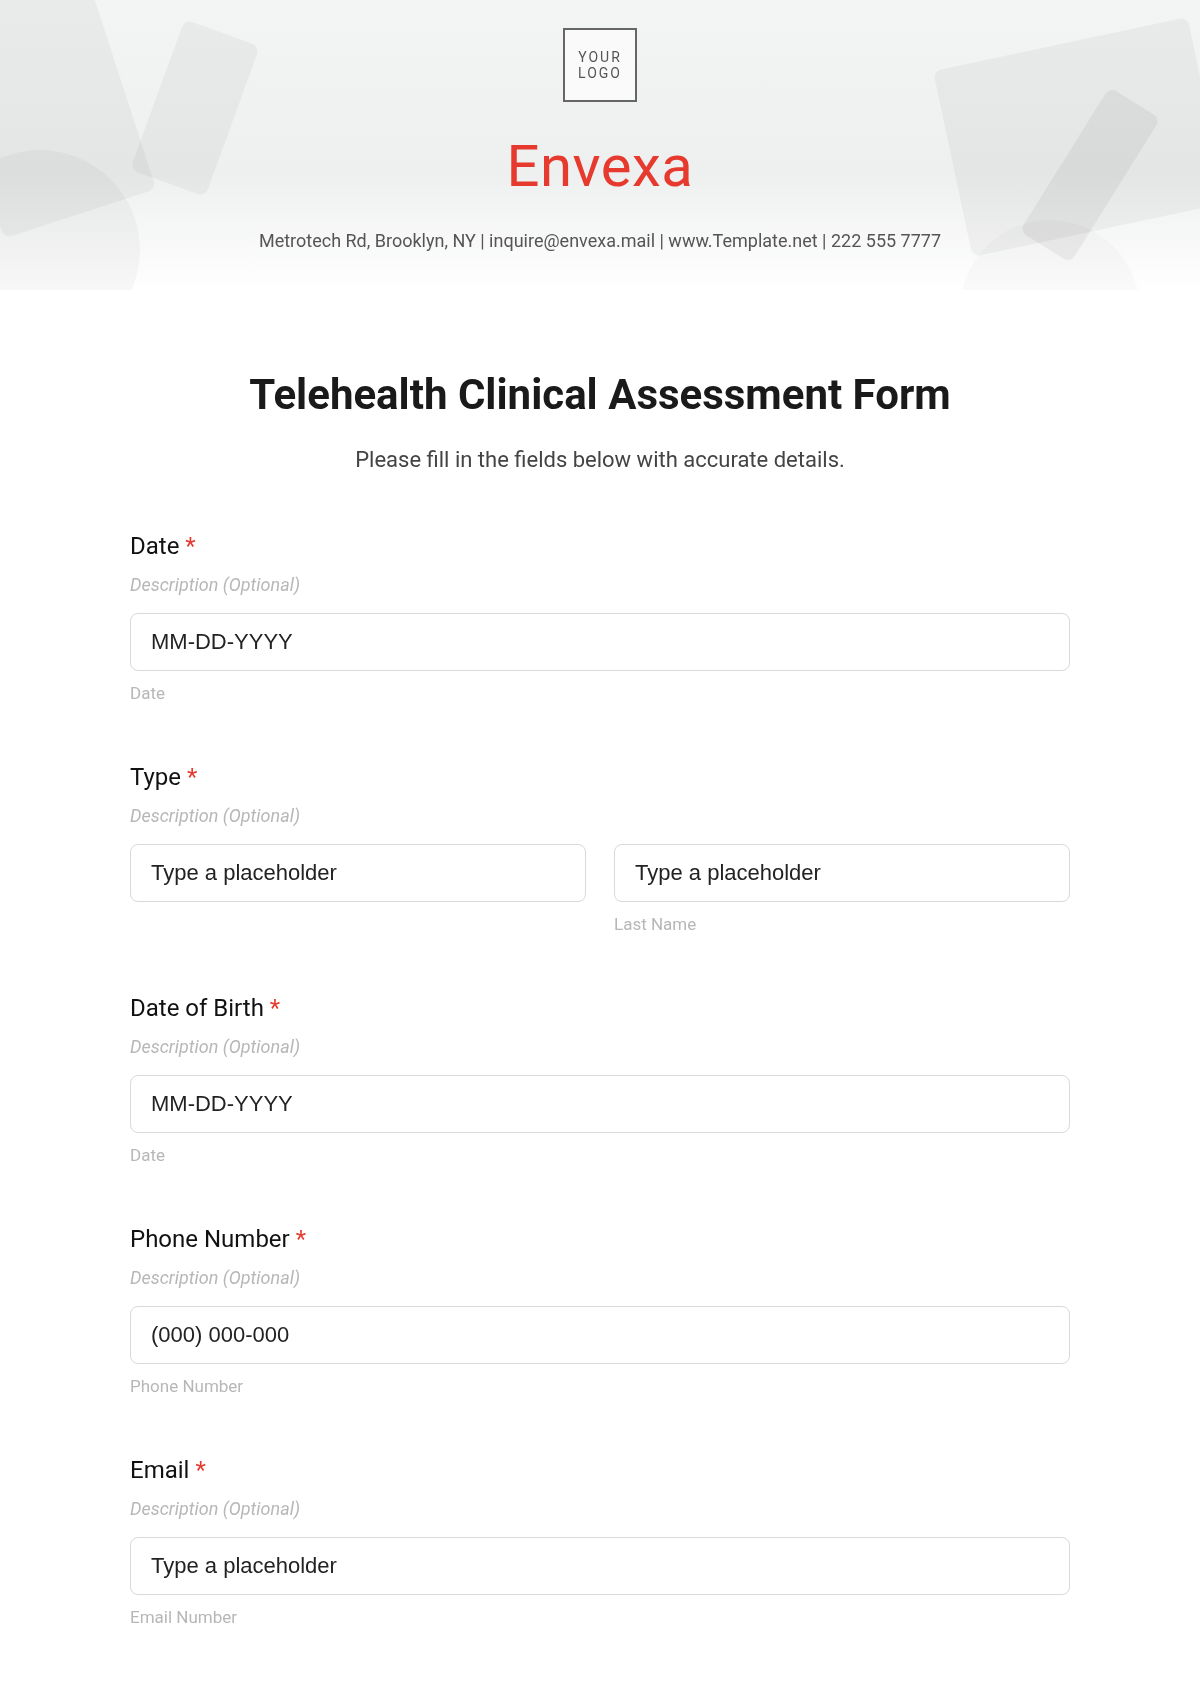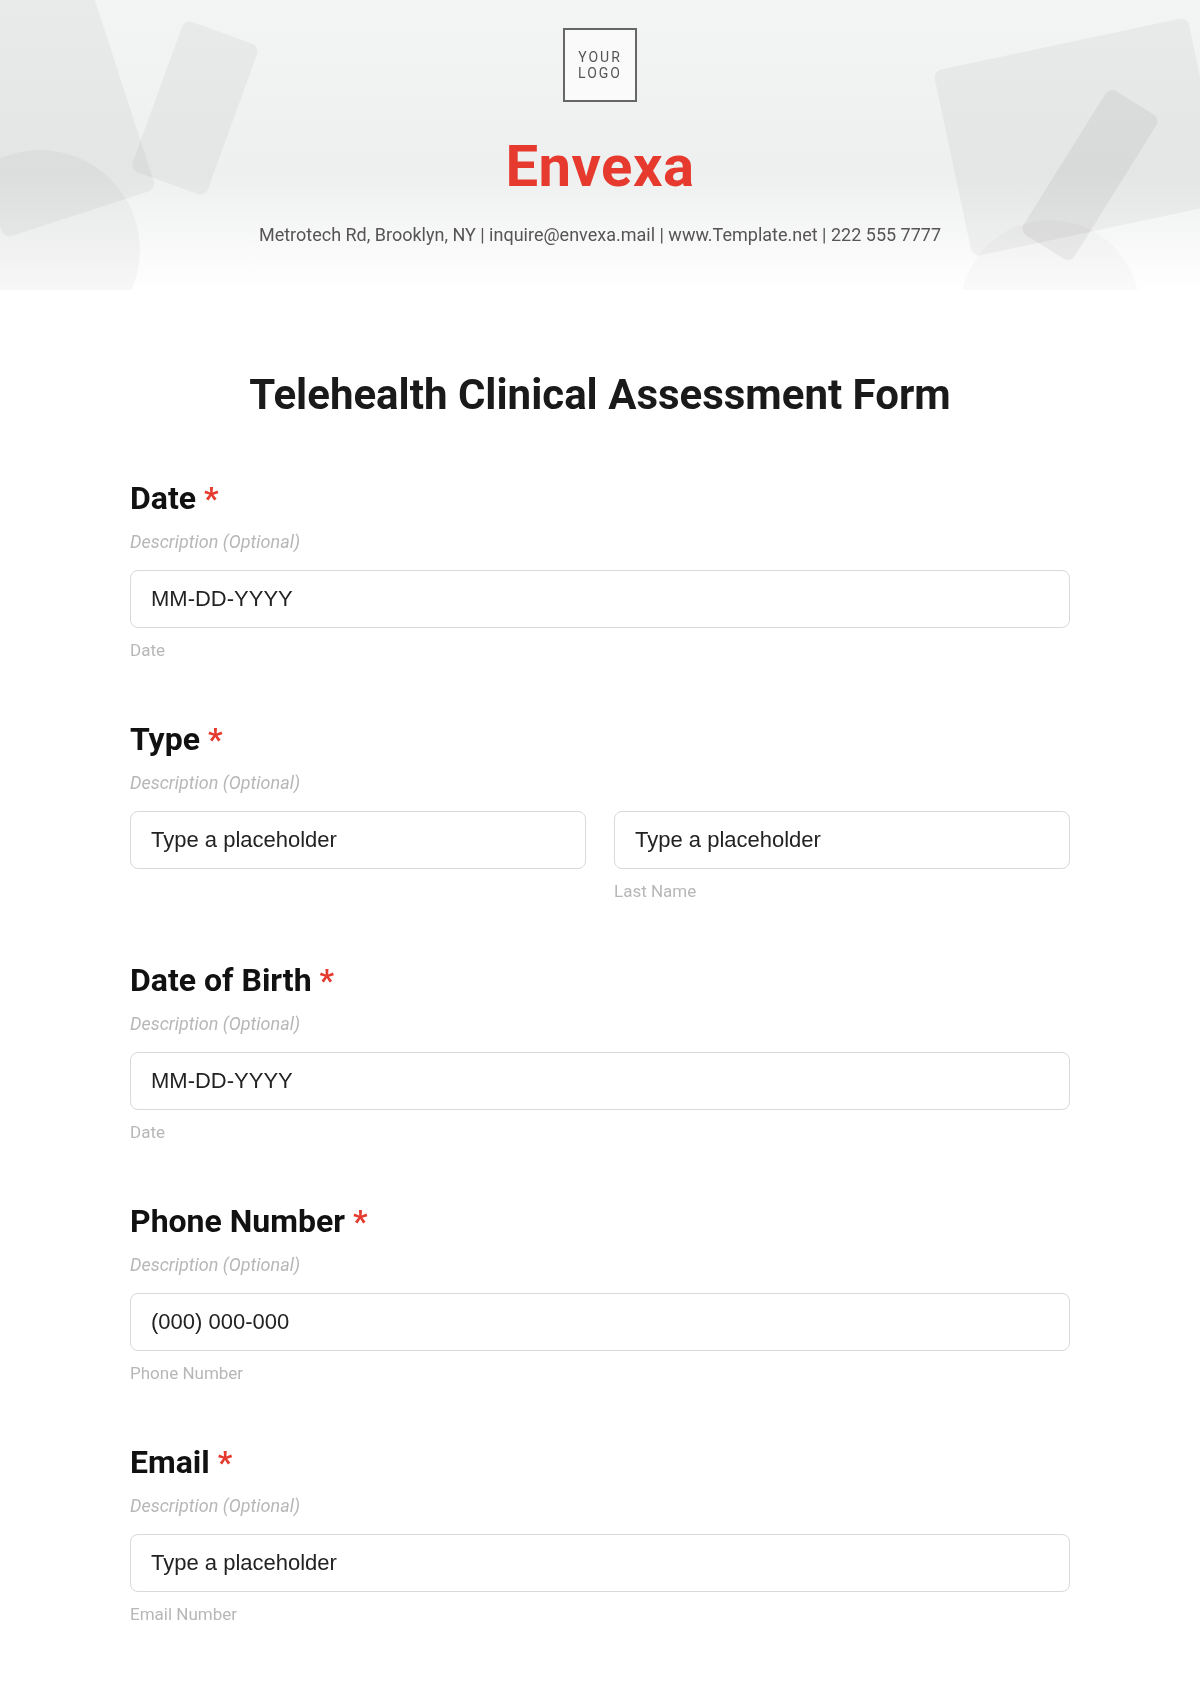--- a/index.html
+++ b/index.html
@@ -20,30 +20,30 @@
   .deco.e { width: 60px; height: 170px; top: 90px; right: 80px; transform: rotate(32deg); background: rgba(0,0,0,0.05); }
   .deco.f { width: 180px; height: 180px; border-radius: 50%; top: 220px; right: 60px; background: rgba(0,0,0,0.02); }
   .header-inner { position: relative; text-align: center; padding-top: 28px; }
   .logo-box {
     display: inline-flex; align-items: center; justify-content: center;
     width: 74px; height: 74px; border: 2px solid #666; background: #fafafa;
     font-size: 14px; line-height: 1.15; color: #555; letter-spacing: 2px;
   }
   .brand {
     margin-top: 30px;
-    font-size: 58px; font-weight: 700; color: #e63a2e; letter-spacing: 0.5px;
+    font-size: 58px; font-weight: 400; color: #e63a2e; letter-spacing: 0.5px;
   }
   .contact {
-    margin-top: 24px; font-size: 18px; color: #555;
+    margin-top: 30px; font-size: 18px; color: #555;
   }
   .main { padding: 80px 130px 60px; }
   .title { font-size: 42px; font-weight: 700; text-align: center; color: #1a1a1a; }
   .subtitle { margin-top: 28px; text-align: center; font-size: 22px; color: #444; }
   .field { margin-top: 60px; }
-  .field-label { font-size: 32px; font-weight: 700; color: #111; }
+  .field-label { font-size: 24px; font-weight: 400; color: #111; }
   .req { color: #e63a2e; }
   .field-desc { margin-top: 14px; font-size: 18px; font-style: italic; color: #b7b7b7; }
   .input {
     width: 100%; margin-top: 18px; height: 58px;
     border: 1px solid #d9d9d9; border-radius: 8px;
     padding: 0 20px; font-size: 22px; color: #222;
     font-family: Liberation Sans, sans-serif;
   }
   .input::placeholder { color: #222; }
   .field-sub { margin-top: 12px; font-size: 17px; color: #b7b7b7; }
@@ -66,20 +66,21 @@
       <span style="white-space:pre-line;">YOUR
 LOGO</span>
     </div>
     <div class="brand">Envexa</div>
     <div class="contact">Metrotech Rd, Brooklyn, NY  |  inquire@envexa.mail | www.Template.net  |  222 555 7777</div>
   </div>
 </div>
 
 <div class="main">
   <h1 class="title">Telehealth Clinical Assessment Form</h1>
+  <p class="subtitle">Please fill in the fields below with accurate details.</p>
 
   <div class="field">
     <div class="field-label">
       <span>Date</span>
       <span class="req">*</span>
     </div>
     <div class="field-desc">Description (Optional)</div>
     <input class="input" type="text" placeholder="MM-DD-YYYY" style="">
     <div class="field-sub">Date</div>
   </div>

